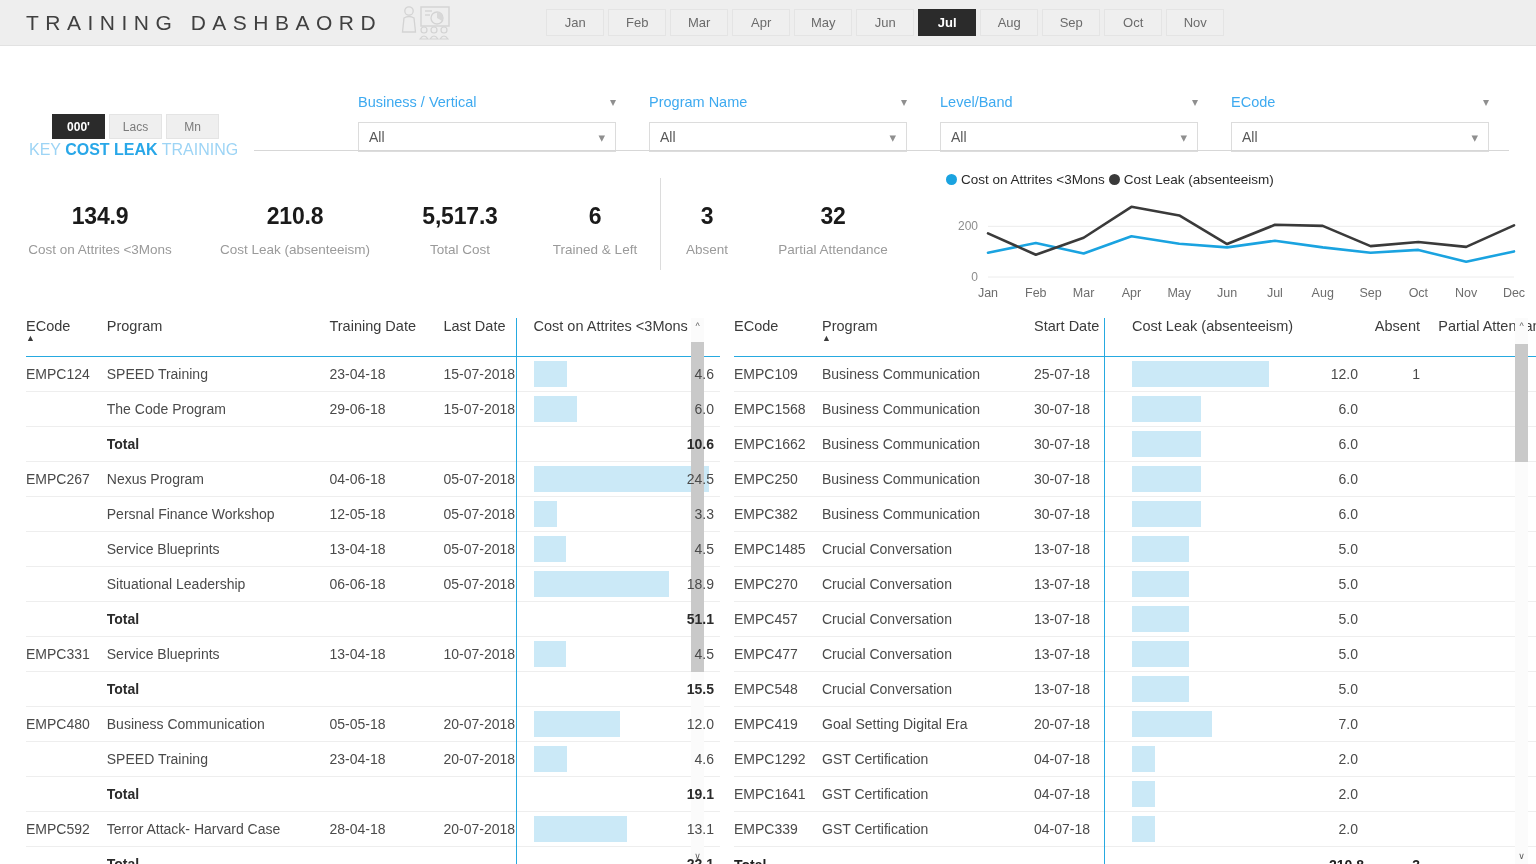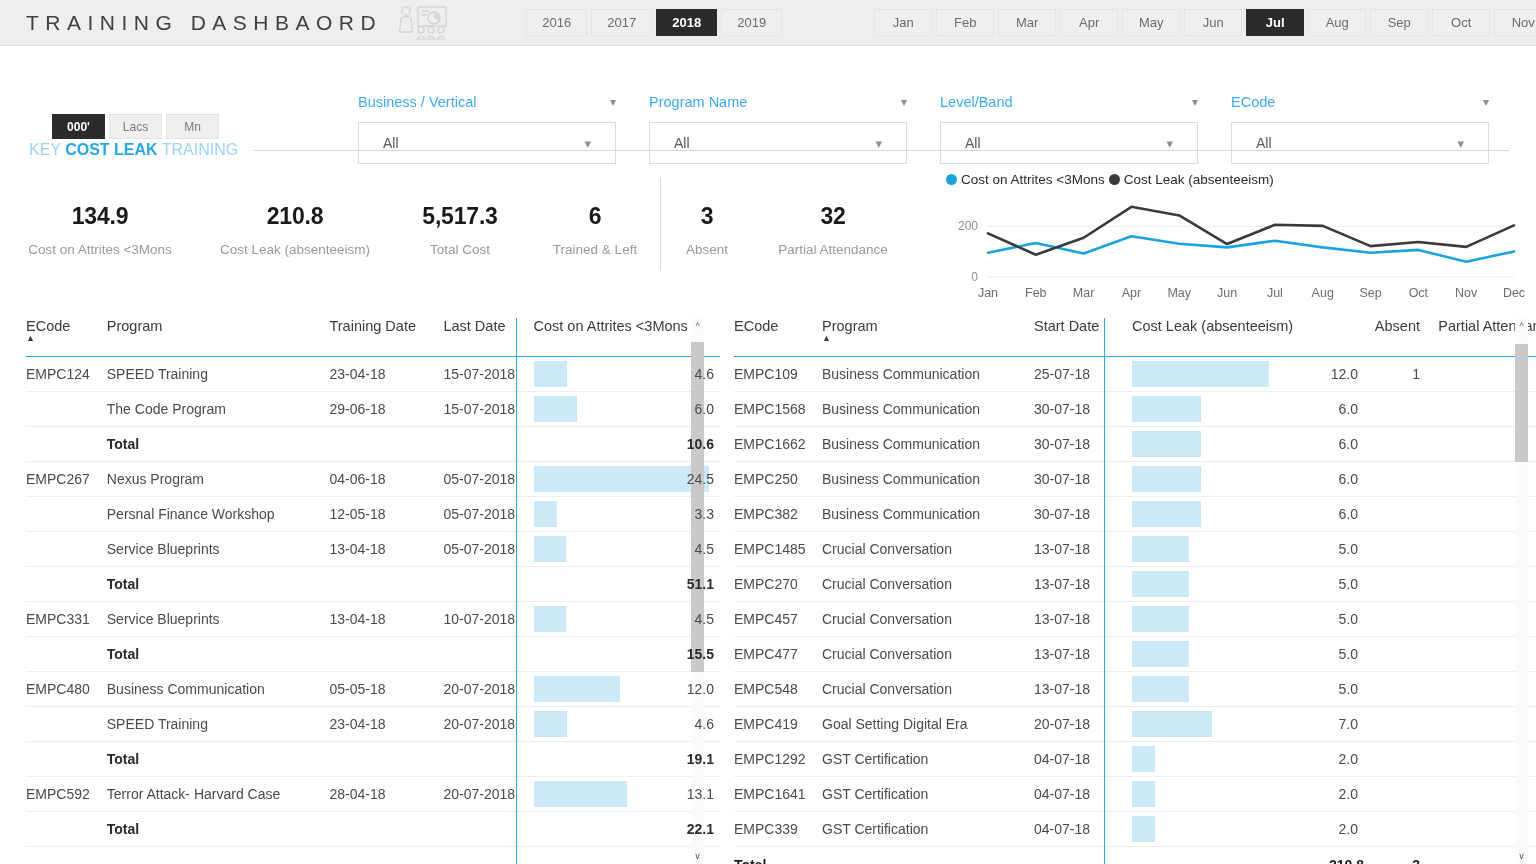--- a/index.html
+++ b/index.html
@@ -102,25 +102,25 @@
     font-size: 14.5px;
     padding-bottom: 4px;
   }
   .slicer-caret {
     color: #8f8f8f;
     font-size: 12px;
     line-height: 1;
   }
   .slicer-box {
     margin-top: 8px;
-    height: 42px;
+    height: 30px;
     border: 1px solid #dcdcdc;
     background: #ffffff;
     display: flex; align-items: center; justify-content: space-between;
-    padding: 0 24px;
+    padding: 0 10px;
     color: #585858;
     font-size: 14px;
     cursor: pointer;
   }
   .slicer-box .slicer-caret { font-size: 13px; }
 
   
   .section-title-row {
     position: absolute;
     left: 29px; top: 141px;
@@ -309,26 +309,20 @@
       <circle cx="10" cy="6" r="4.2" fill="none" stroke="#d3d3d3" stroke-width="1.3"></circle>
       <path d="M5 13 q5 -3 10 0 l1.5 14 h-13 z" fill="none" stroke="#d3d3d3" stroke-width="1.3"></path>
       <circle cx="25" cy="25" r="3" fill="none" stroke="#d3d3d3" stroke-width="1.2"></circle>
       <path d="M21 34 q4 -6 8 0 z" fill="none" stroke="#d3d3d3" stroke-width="1.2"></path>
       <circle cx="35" cy="25" r="3" fill="none" stroke="#d3d3d3" stroke-width="1.2"></circle>
       <path d="M31 34 q4 -6 8 0 z" fill="none" stroke="#d3d3d3" stroke-width="1.2"></path>
       <circle cx="45" cy="25" r="3" fill="none" stroke="#d3d3d3" stroke-width="1.2"></circle>
       <path d="M41 34 q4 -6 8 0 z" fill="none" stroke="#d3d3d3" stroke-width="1.2"></path>
     </svg>
   </div>
-  <div class="year-group" id="year-group">
-      <div class="year-btn">2016</div>
-      <div class="year-btn">2017</div>
-      <div class="year-btn active">2018</div>
-      <div class="year-btn">2019</div>
-    </div>
   <div class="month-group" id="month-group">
       <div class="month-btn">Jan</div>
       <div class="month-btn">Feb</div>
       <div class="month-btn">Mar</div>
       <div class="month-btn">Apr</div>
       <div class="month-btn">May</div>
       <div class="month-btn">Jun</div>
       <div class="month-btn active">Jul</div>
       <div class="month-btn">Aug</div>
       <div class="month-btn">Sep</div>
@@ -514,20 +508,27 @@
             <td>05-07-2018</td>
             <td class="barcell"><span class="bar" style="width:12.692307692307692%"></span><span class="bar-val">3.3</span></td>
           </tr>
           <tr>
             <td></td>
             <td>Service Blueprints</td>
             <td>13-04-18</td>
             <td>05-07-2018</td>
             <td class="barcell"><span class="bar" style="width:17.307692307692307%"></span><span class="bar-val">4.5</span></td>
           </tr>
+          <tr>
+            <td></td>
+            <td>Situational Leadership</td>
+            <td>06-06-18</td>
+            <td>05-07-2018</td>
+            <td class="barcell"><span class="bar" style="width:72.6923076923077%"></span><span class="bar-val">18.9</span></td>
+          </tr>
           <tr class="total-row">
             <td></td>
             <td>Total</td>
             <td></td>
             <td></td>
             <td class="barcell"><span class="bar-val">51.1</span></td>
           </tr>
           <tr>
             <td>EMPC331</td>
             <td>Service Blueprints</td>

